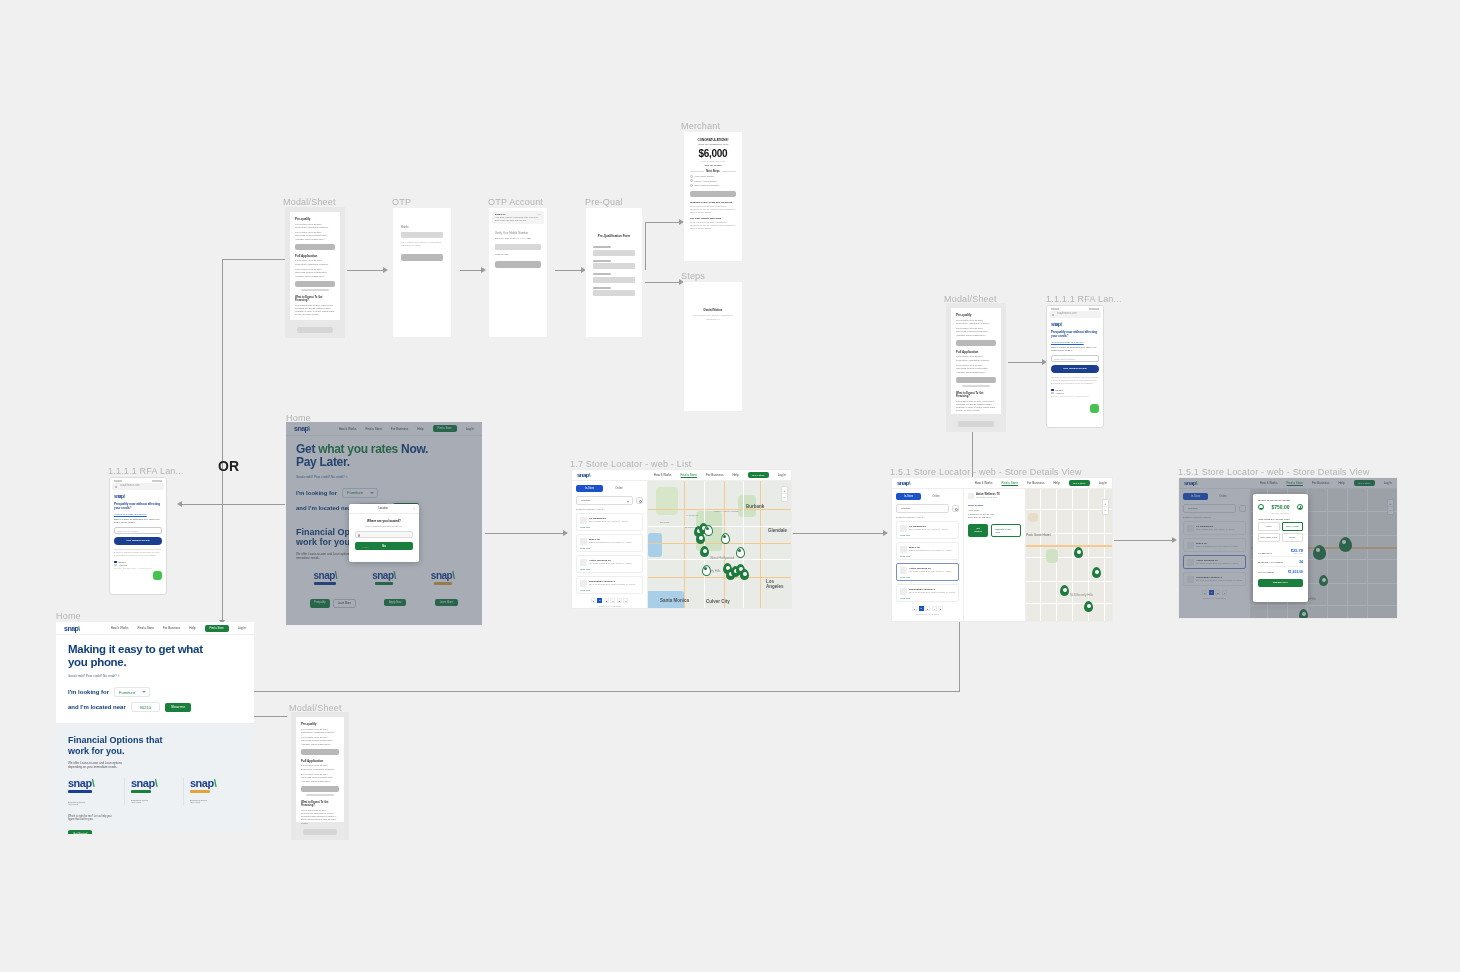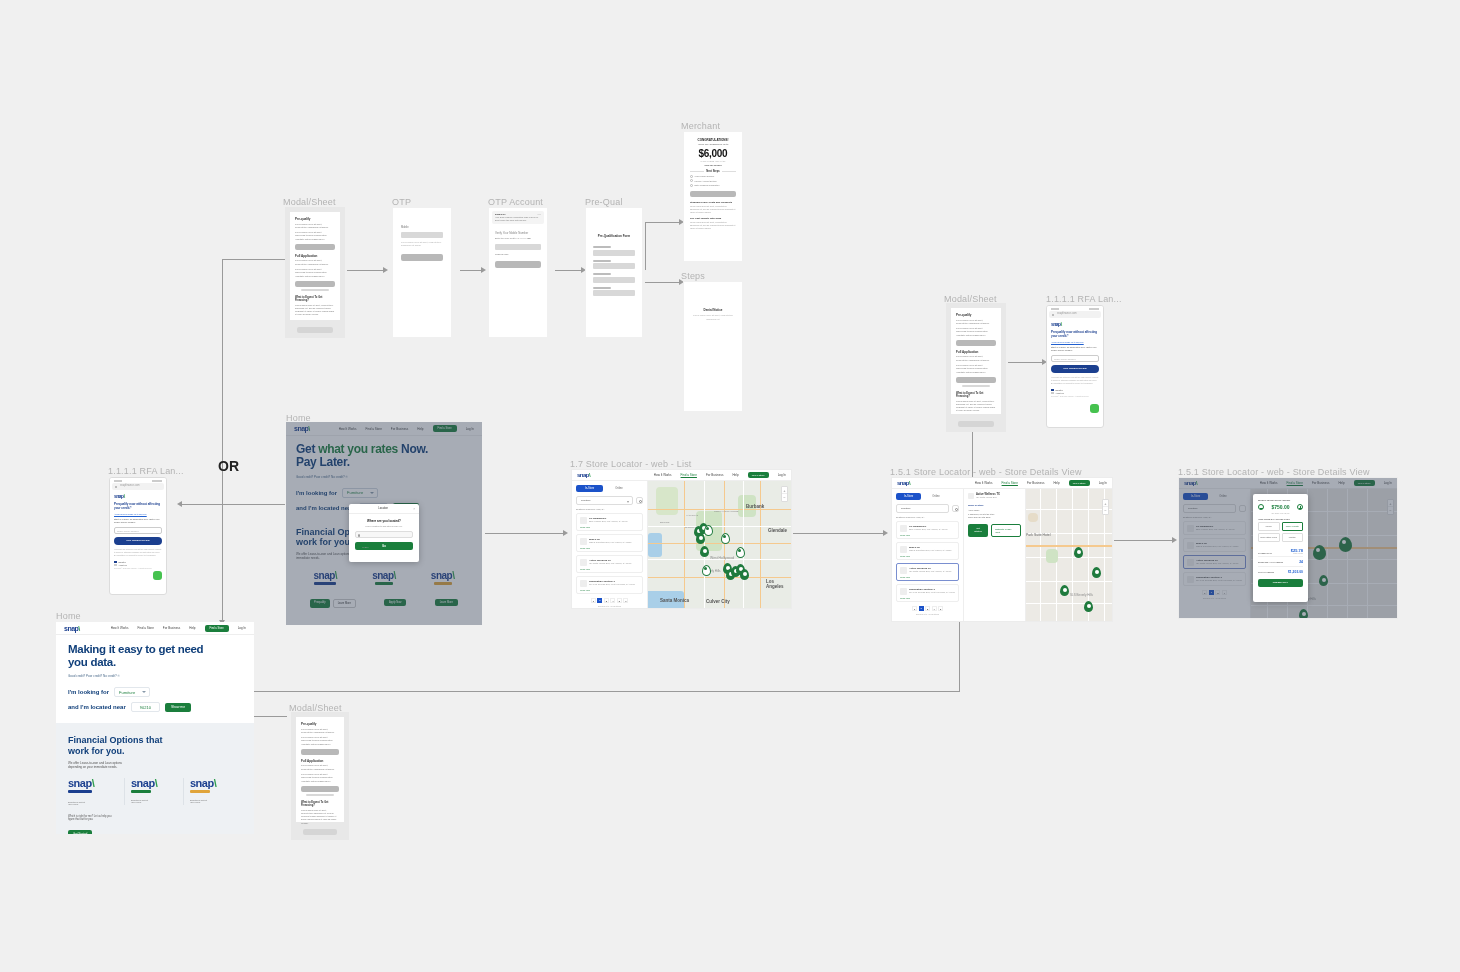--- a/index.html
+++ b/index.html
@@ -882,22 +882,22 @@
       <div class="navlinks">
         <span class="navlink">How It Works</span>
         <span class="navlink">Find a Store</span>
         <span class="navlink">For Business</span>
         <span class="navlink">Help</span>
         <span class="gbtn" style="font-size:2.6px; padding:2px 5px;">Find a Store</span>
         <span class="navlink">Log In</span>
       </div>
     </div>
     <div style="padding:8px 12px 0;">
-      <div style="font-size:11.5px; font-weight:bold; color:#103f7a; line-height:1.15; letter-spacing:-.3px;">Making it easy to get need</div>
-      <div style="font-size:11.5px; font-weight:bold; color:#103f7a; line-height:1.15; letter-spacing:-.3px;">you data.</div>
+      <div style="font-size:11.5px; font-weight:bold; color:#103f7a; line-height:1.15; letter-spacing:-.3px;">Making it easy to get what</div>
+      <div style="font-size:11.5px; font-weight:bold; color:#103f7a; line-height:1.15; letter-spacing:-.3px;">you phone.</div>
       <div style="font-size:3px; color:#4a6a8a; margin-top:5px;">Good credit? Poor credit? No credit? ①</div>
       <div style="display:flex; align-items:center; gap:5px; margin-top:9px;">
         <span style="font-size:6px; font-weight:bold; color:#103f7a;">I'm looking for</span>
         <span style="border:1px solid #e2e7ec; border-radius:2px; background:#fff; padding:1.5px 14px 1.5px 4px; font-size:4px; color:#1a7e3c; position:relative;">
           <span>Furniture</span>
           <span style="position:absolute; right:3px; top:3px; border-left:2px solid transparent;border-right:2px solid transparent;border-top:2.5px solid #8899aa;"></span>
         </span>
       </div>
       <div style="display:flex; align-items:center; gap:5px; margin-top:5px;">
         <span style="font-size:6px; font-weight:bold; color:#103f7a;">and I'm located near</span>

